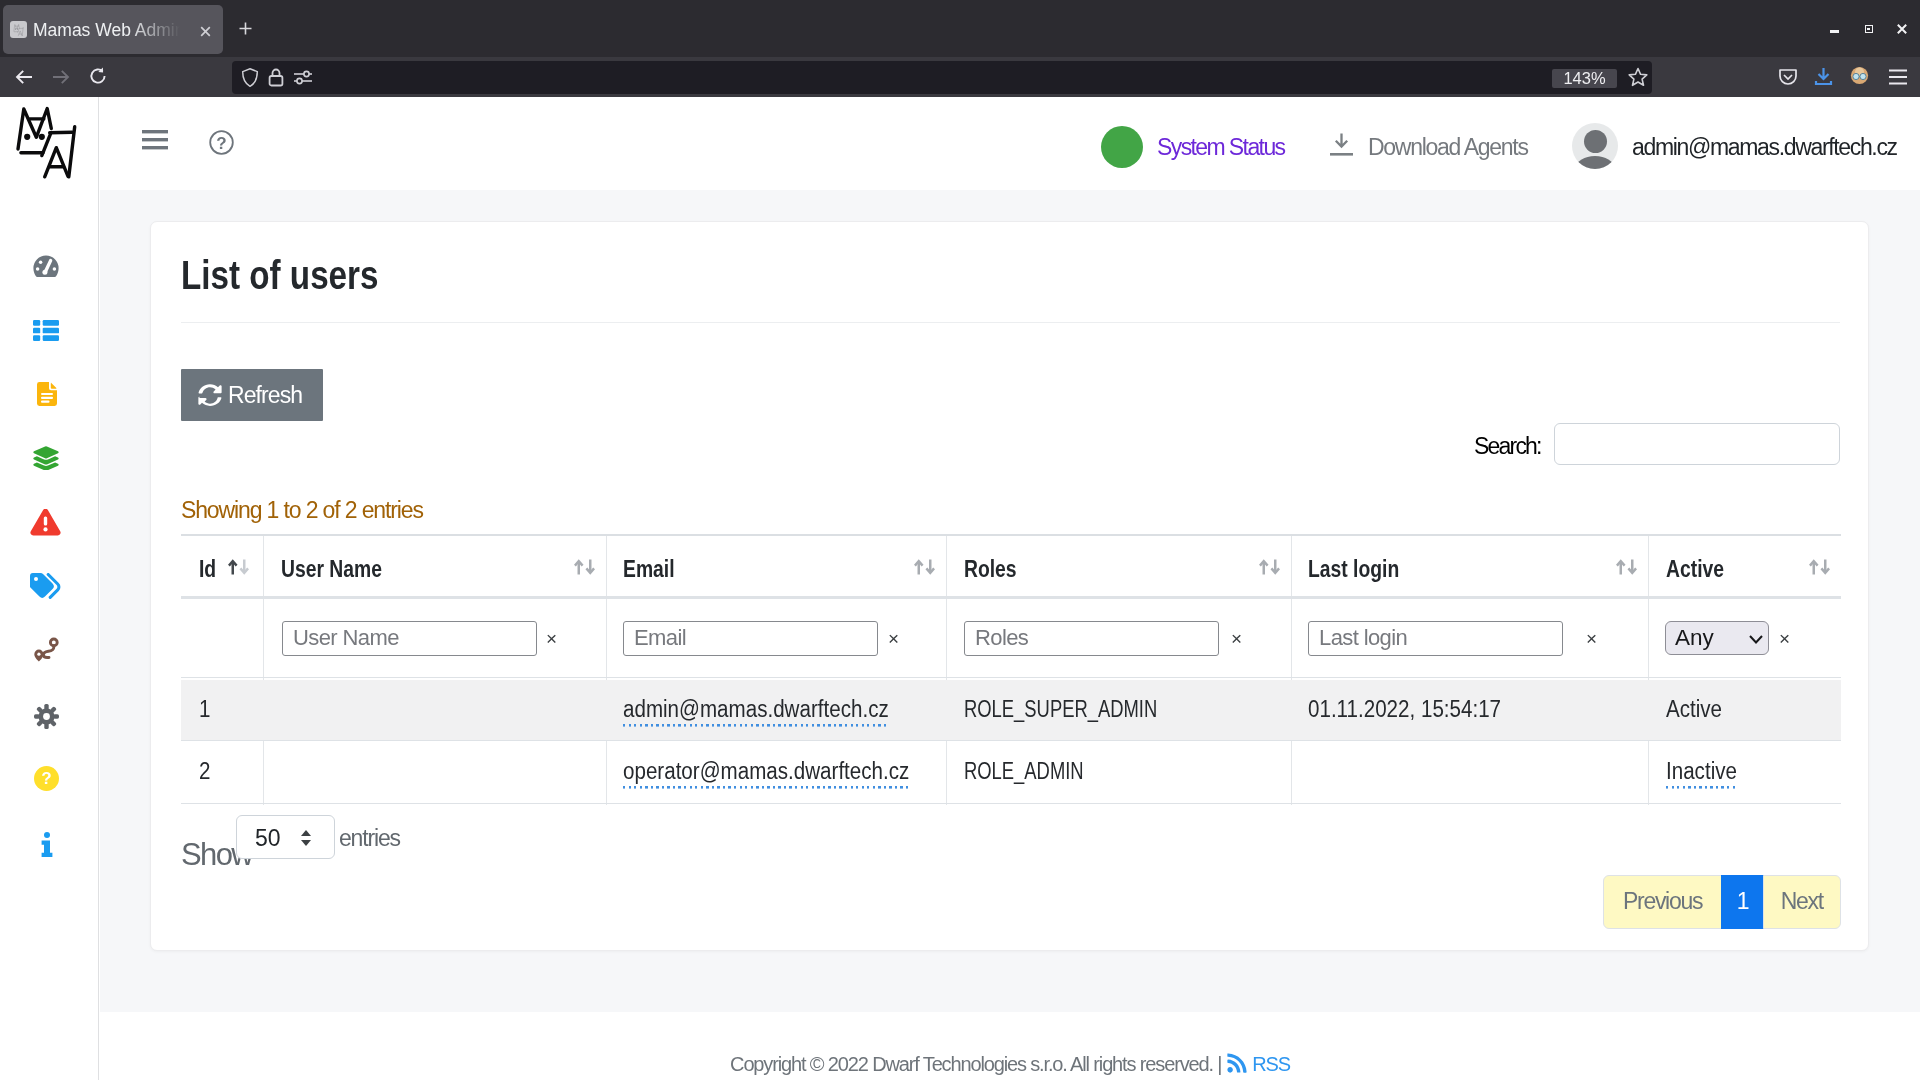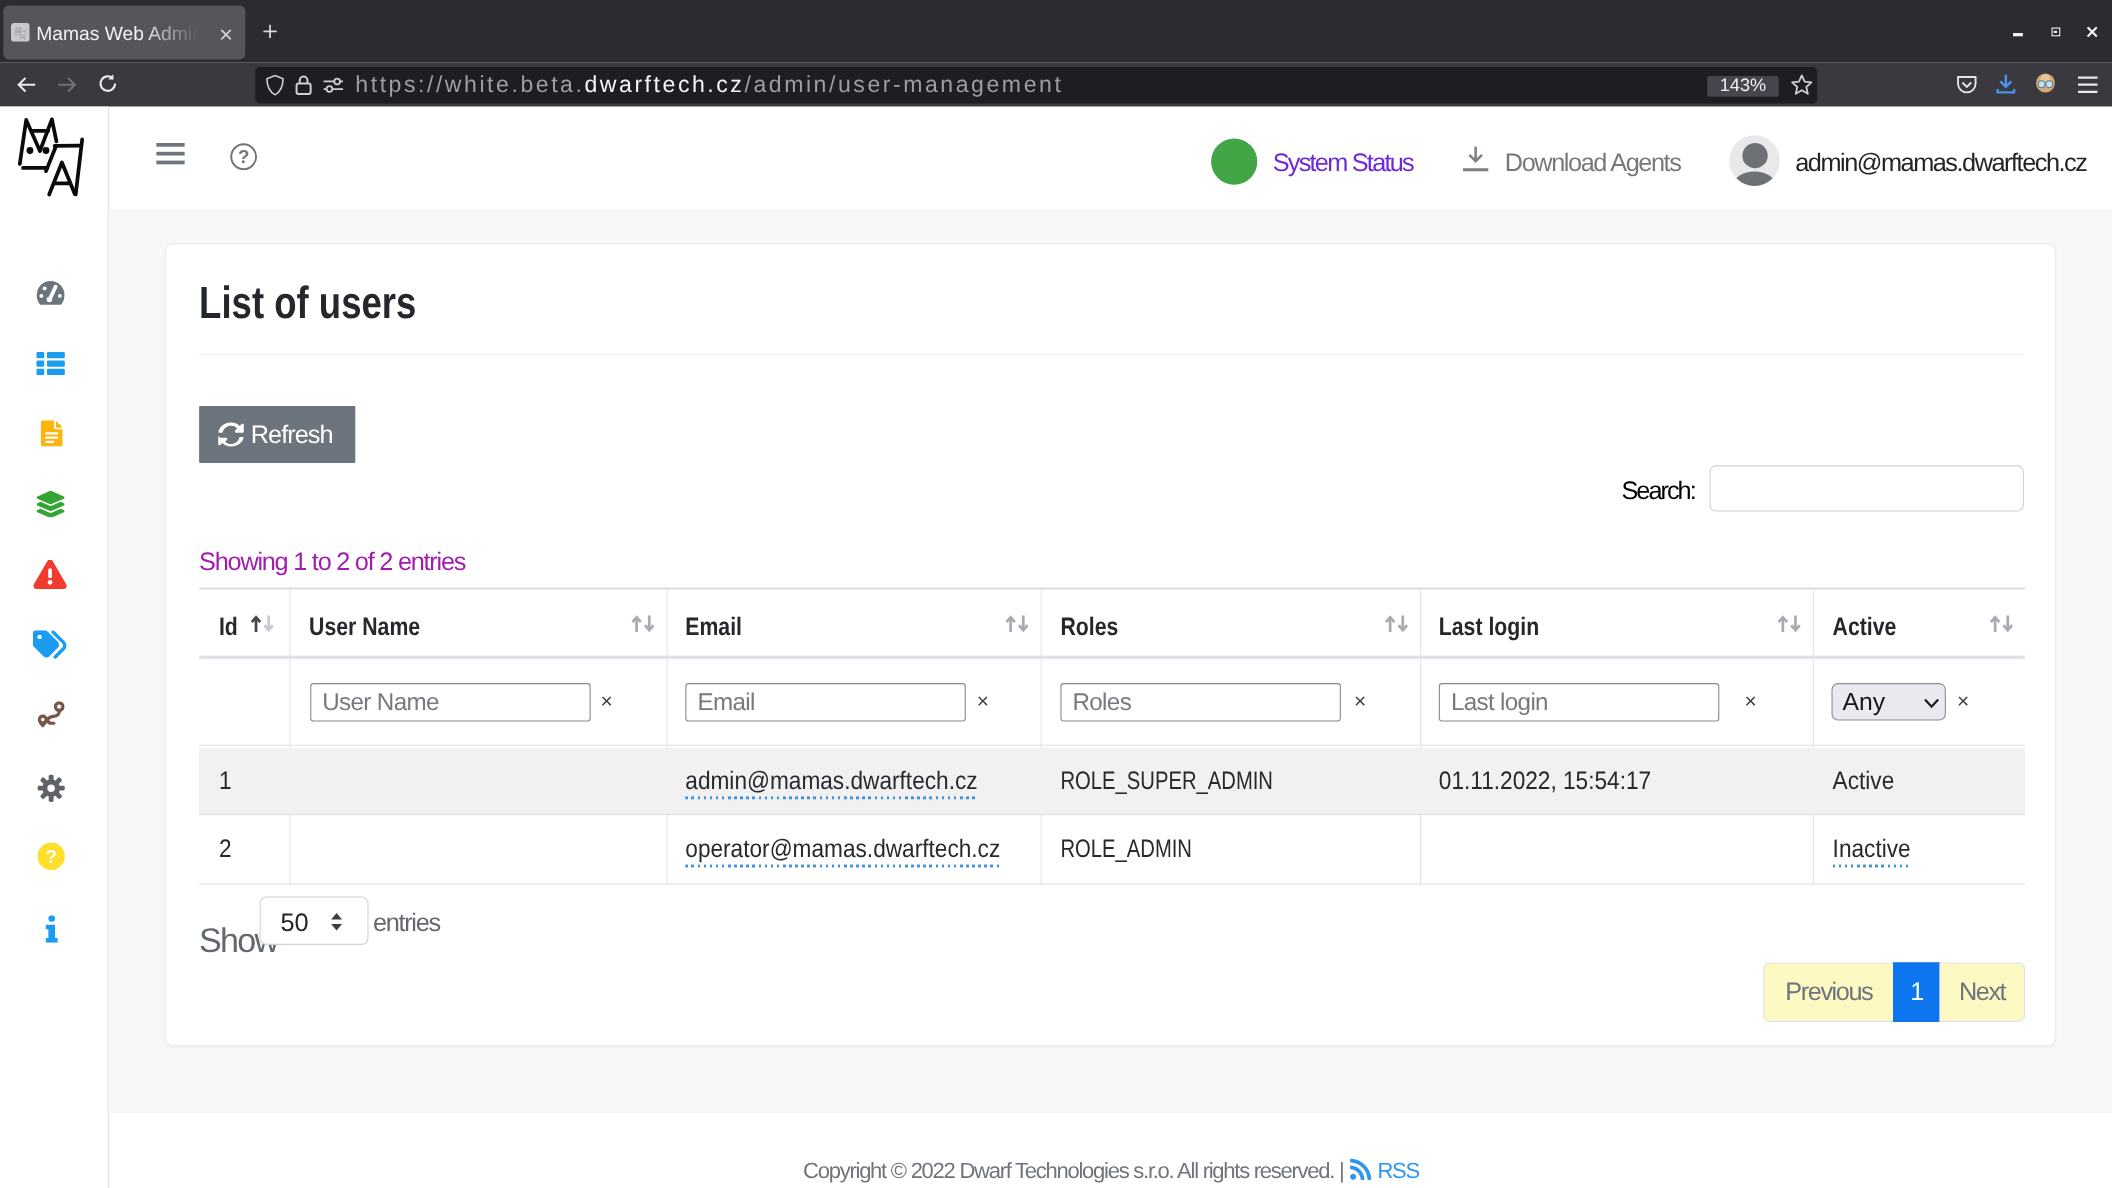--- a/index.html
+++ b/index.html
@@ -24,21 +24,21 @@
 #content { position:absolute; left:100px; top:93px; width:1820px; height:822px; background:#f6f7f9; }
 #card { position:absolute; left:50px; top:31px; width:1719px; height:730px; background:#fff; border-radius:7px; border:1px solid #ececee; box-shadow:0 1px 3px rgba(0,0,0,0.04); }
 #footer { position:absolute; left:100px; top:915px; width:1820px; height:68px; background:#fff; }
 
 h1.title { position:absolute; left:30px; top:30px; font-size:41px; font-weight:700; color:#24282c; transform:scaleX(.81); transform-origin:left top; }
 #hr1 { position:absolute; left:30px; top:100px; width:1659px; height:0; border-top:1.5px solid #eceef0; }
 #btn-refresh { position:absolute; left:30px; top:147px; width:142px; height:52px; background:#6c757d; border-radius:1px; color:#fff; font-size:23px; }
 #btn-refresh span.txt { position:absolute; left:47px; top:13px; letter-spacing:-0.9px; }
 #search-label { position:absolute; left:1323px; top:211px; font-size:23px; color:#000000; letter-spacing:-1.8px; }
 #search-input { position:absolute; left:1403px; top:201px; width:286px; height:42px; border:1.5px solid #ced4da; border-radius:6px; background:#fff; }
-#showing { position:absolute; left:30px; top:275px; font-size:23px; color:#a21caf; letter-spacing:-1.13px; }
+#showing { position:absolute; left:30px; top:275px; font-size:23px; color:#a16207; letter-spacing:-1.13px; }
 
 
 #table { position:absolute; left:30px; top:312px; width:1660px; }
 .vline { position:absolute; top:2px; width:1.4px; height:269px; background:#e3e6e9; }
 .trh { position:absolute; left:0; top:2px; width:1660px; height:63px; border-bottom:3px solid #dee2e6; }
 .trf { position:absolute; left:0; top:68px; width:1660px; height:76px; border-bottom:1.4px solid #dee2e6; }
 .tr1 { position:absolute; left:0; top:145.5px; width:1660px; height:61px; background:#f1f1f2; border-bottom:1.4px solid #dee2e6; }
 .tr2 { position:absolute; left:0; top:208px; width:1660px; height:62px; border-bottom:1.4px solid #dee2e6; }
 #table .top { position:absolute; left:0; top:0; width:1660px; height:2px; background:#dbdfe3; }
 .th { position:absolute; top:20px; font-size:23px; font-weight:700; color:#24282c; transform:scaleX(.84); transform-origin:left top; }
@@ -122,21 +122,20 @@
       <rect x="1.6" y="8" width="12.8" height="9.5" rx="1.8" stroke="#cfcfd5" stroke-width="1.8" fill="none"></rect>
       <path d="M4.5 8 V5 a3.5 3.5 0 0 1 7 0 V8" stroke="#cfcfd5" stroke-width="1.8" fill="none"></path>
     </svg>
 
     <svg class="abs" style="left:62px;top:9px" width="18" height="15" viewBox="0 0 18 15">
       <line x1="0" y1="4" x2="18" y2="4" stroke="#cfcfd5" stroke-width="1.6"></line>
       <line x1="0" y1="11" x2="18" y2="11" stroke="#cfcfd5" stroke-width="1.6"></line>
       <circle cx="12.5" cy="4" r="2.6" fill="#1e1d24" stroke="#cfcfd5" stroke-width="1.6"></circle>
       <circle cx="5.5" cy="11" r="2.6" fill="#1e1d24" stroke="#cfcfd5" stroke-width="1.6"></circle>
     </svg>
-    <div id="urltext">https://white.beta.<b>dwarftech.cz</b>/admin/user-management</div>
     <div id="zoompill">143%</div>
 
     <svg class="abs" style="left:1396px;top:6px" width="20" height="20" viewBox="0 0 20 20">
       <path d="M10 1.5 L12.6 7.3 L18.8 7.9 L14.1 12.1 L15.5 18.3 L10 15 L4.5 18.3 L5.9 12.1 L1.2 7.9 L7.4 7.3 Z" stroke="#cfcfd5" stroke-width="1.6" fill="none" stroke-linejoin="round"></path>
     </svg>
   </div>
 
   <svg class="navico" style="left:1778px;top:10px" width="20" height="20" viewBox="0 0 20 20">
     <path d="M2 3 h16 v6 a8 8 0 0 1 -16 0 Z" stroke="#e6e5eb" stroke-width="1.7" fill="none" stroke-linejoin="round"></path>
     <path d="M6 8 l4 4 l4 -4" stroke="#e6e5eb" stroke-width="1.7" fill="none"></path>

